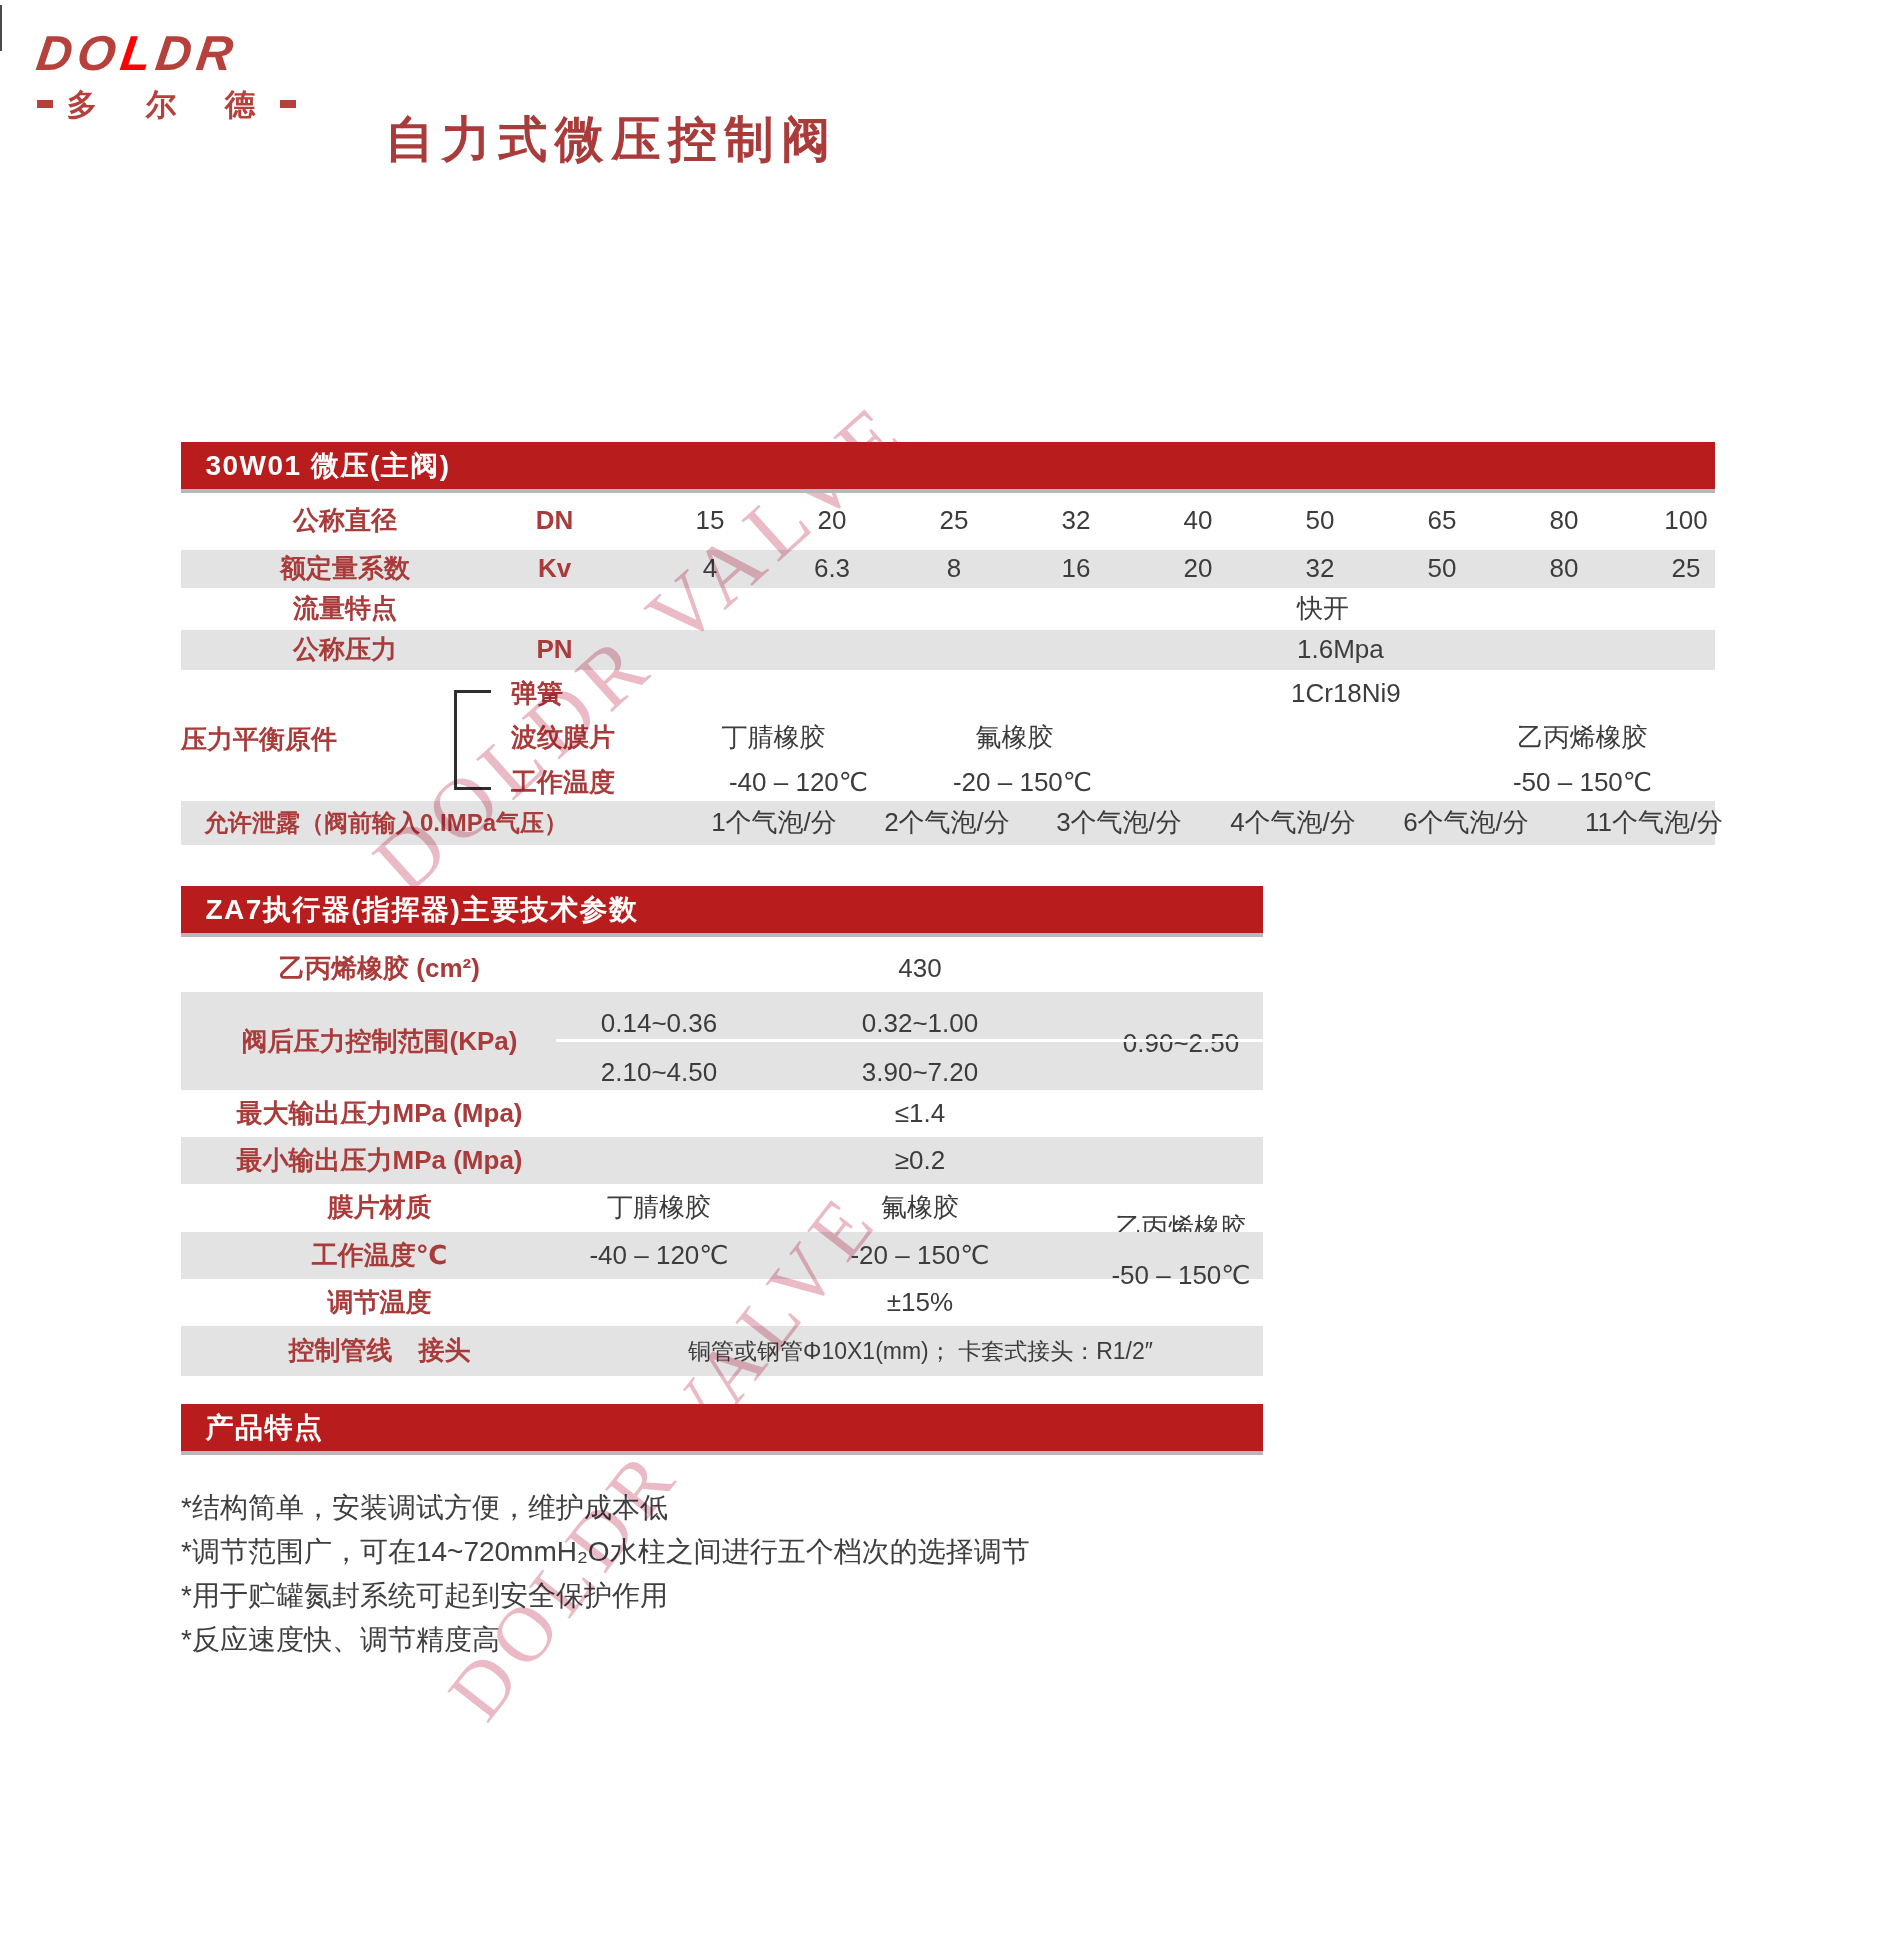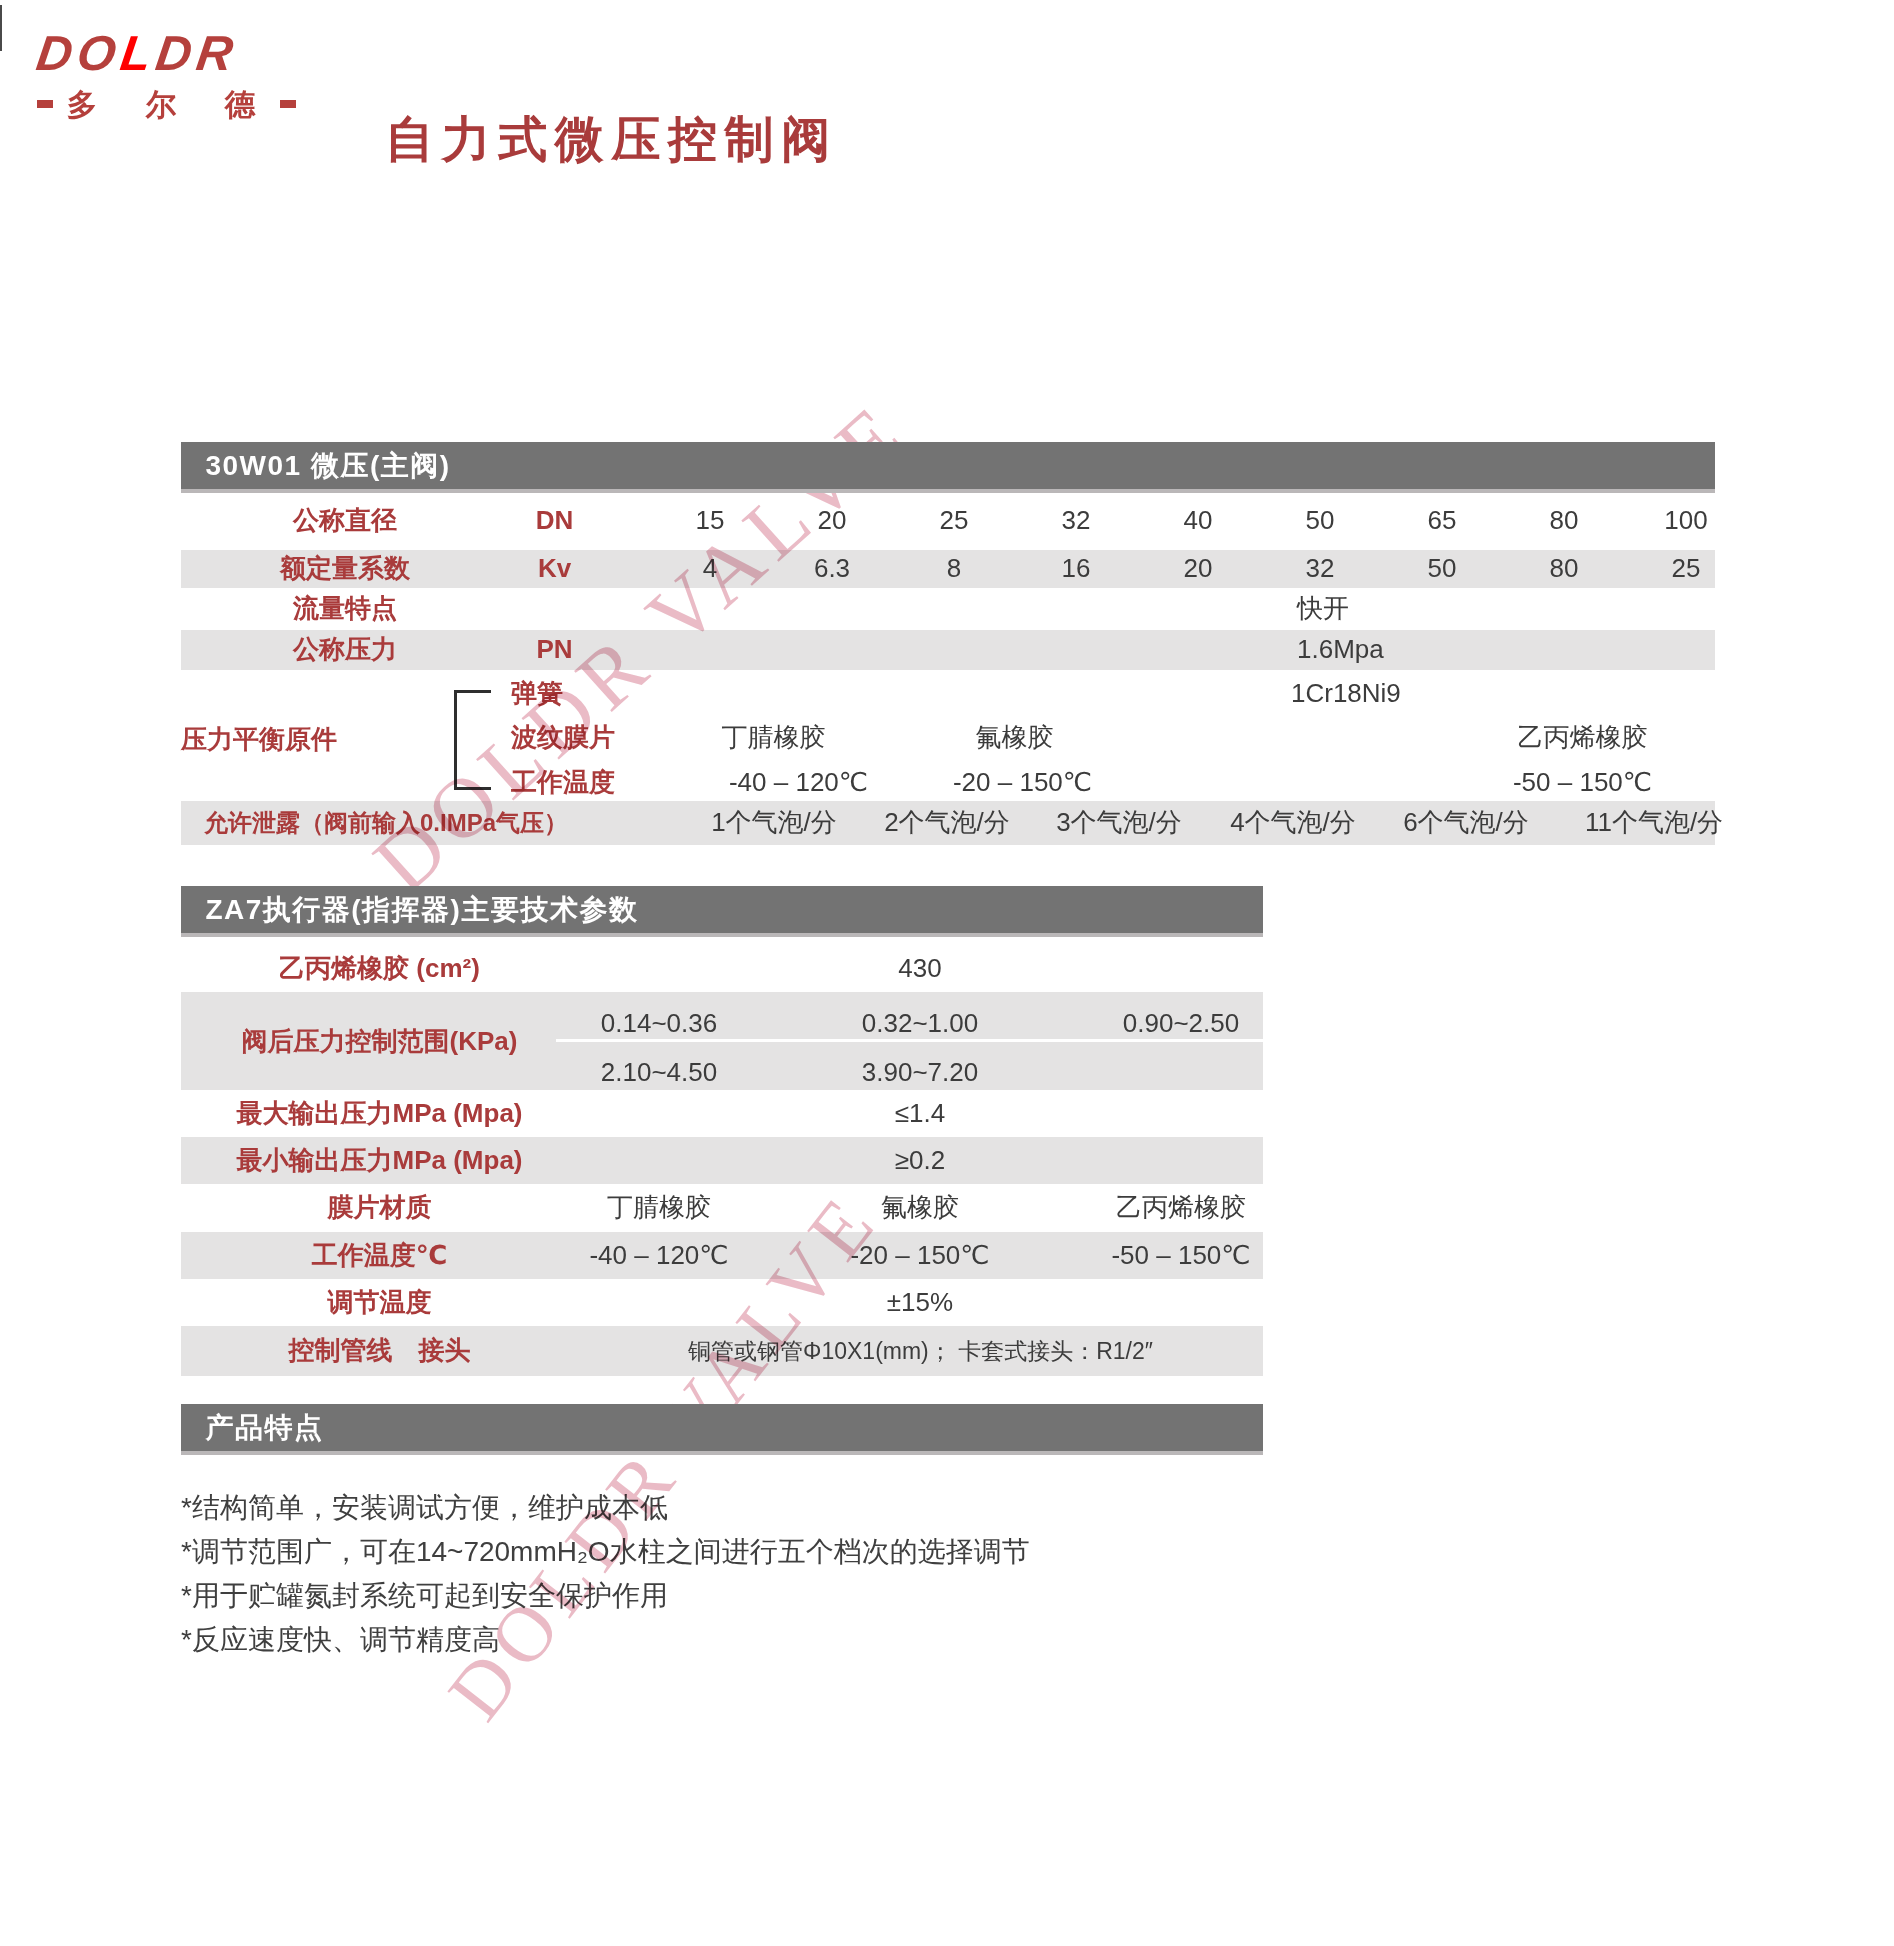--- a/index.html
+++ b/index.html
@@ -17,21 +17,21 @@
   .logo-cn{margin-top:10.7px;display:flex;align-items:center;}
   .logo-cn .dash{width:55px;height:8.4px;background:#b5403c;}
   .logo-cn .cn{font-size:30.5px;font-weight:bold;color:#b5403c;letter-spacing:20px;
                margin:0 4.6px 0 13.7px;white-space:nowrap;line-height:1;}
 
   
   .page-title{position:absolute;left:385px;top:107px;font-size:49px;font-weight:bold;
               color:#a93b3b;letter-spacing:7.6px;white-space:nowrap;}
 
   
-  .bar{position:absolute;left:0;top:0;width:100%;height:47px;background:#737373;
+  .bar{position:absolute;left:0;top:0;width:100%;height:47px;background:#b91c1c;
        border-bottom:4.6px solid #bab7b8;z-index:40;display:flex;align-items:center;}
   .bar span{color:#ffffff;font-size:28px;font-weight:bold;padding-left:24.4px;letter-spacing:1.5px;}
 
   
   .tbl{position:absolute;}
   #t1{left:181px;top:442px;width:1534px;height:404px;}
   #t2{left:181px;top:886px;width:1082px;height:492px;}
   .row{position:absolute;left:0;width:100%;}
   .row.gray{background:#e4e3e3;}
   .row span{position:absolute;white-space:nowrap;line-height:1.15;}
@@ -61,21 +61,21 @@
   .sub{left:330px;}
   .leaklab{left:23px;font-size:24px;}
 
   .bracket{position:absolute;left:273px;top:248px;width:34px;height:94px;
            border-left:3.1px solid #2e2e2e;border-top:3.1px solid #2e2e2e;border-bottom:3.1px solid #2e2e2e;}
 
   
   .tl{left:0;width:397px;text-align:center;}
   .v0{left:356px;width:244px;text-align:center;}
   .v1{left:617px;width:244px;text-align:center;}
-  .v2{left:878px;width:244px;text-align:center;}
+  .v2{left:878px;width:244px;text-align:center;margin-top:20px;}
   .vwide{left:397px;width:685px;text-align:center;font-size:23px;}
   .range-divider{position:absolute;left:375px;top:47px;width:707px;height:3.1px;background:#ffffff;}
 
   
   #features-bar{left:181px;top:1404px;width:1082px;height:47px;}
   .features{position:absolute;left:181px;top:1489px;}
   .feature-item{height:44px;font-size:28px;color:#3f3f3f;white-space:nowrap;}
 
   
   .wm{position:absolute;font-family:"Liberation Serif","DejaVu Serif",serif;

